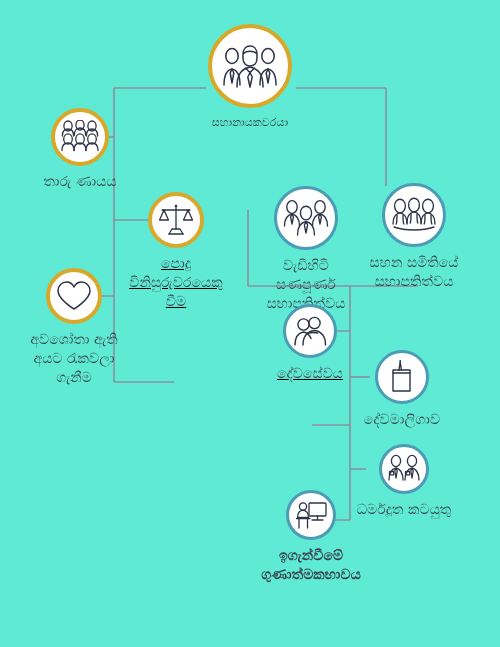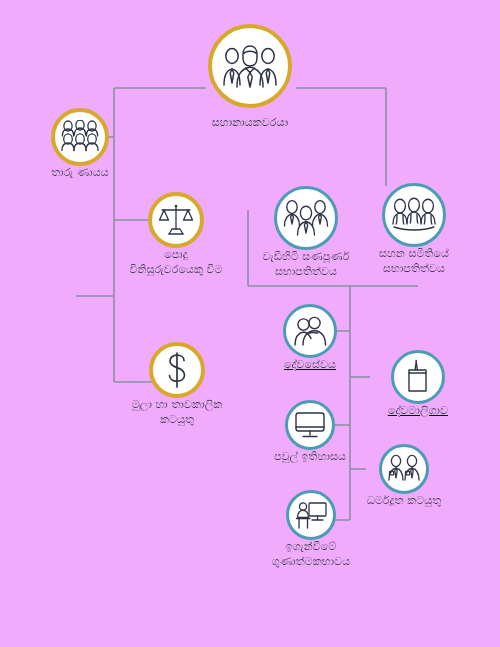--- a/index.html
+++ b/index.html
@@ -7,21 +7,21 @@
     padding: 0;
     background: #ffffff;
   }
   body {
     font-family: "DejaVu Sans", "Liberation Sans", sans-serif;
   }
   #canvas {
     position: relative;
     width: 500px;
     height: 647px;
-    background: #f0abfc;
+    background: #5eead4;
     overflow: hidden;
   }
   
   #connectors {
     position: absolute;
     left: 0;
     top: 0;
     width: 500px;
     height: 647px;
   }
@@ -40,65 +40,65 @@
     justify-content: center;
   }
   .ring.gold  { border: 4px solid #D8A82A; }
   .ring.blue  { border: 3px solid #4B9CB4; }
   .ring svg   { display: block; }
 
   .caption {
     text-align: center;
     color: #3a3f4c;
     line-height: 1.35;
-    margin-top: 0;
+    margin-top: 6px;
     white-space: pre-line;
-    font-size: 11px;
+    font-size: 14px;
     letter-spacing: .1px;
   }
   .caption.root {
     font-size: 11px;
     margin-top: 8px;
     color: #2f3542;
   }
   
   .n-root   { left: 160px; top: 24px;  width: 180px; }
   .n-root .ring { width: 84px; height: 84px; margin: 0 auto; }
 
   .n-staff  { left: 20px;  top: 108px; width: 120px; }
   .n-staff .ring { width: 58px; height: 58px; margin: 0 auto; }
 
-  .n-judge  { left: 118px; top: 192px; width: 116px; }
+  .n-judge  { left: 118px; top: 192px; width: 116px; text-decoration: underline; }
   .n-judge .ring { width: 56px; height: 56px; margin: 0 auto; }
 
   .n-care   { left: 14px;  top: 268px; width: 120px; }
   .n-care .ring { width: 56px; height: 56px; margin: 0 auto; }
 
   .n-money  { left: 116px; top: 342px; width: 122px; }
   .n-money .ring { width: 56px; height: 56px; margin: 0 auto; }
 
   .n-elders { left: 256px; top: 186px; width: 100px; }
   .n-elders .ring { width: 64px; height: 64px; margin: 0 auto; }
 
   .n-relief { left: 362px; top: 183px; width: 104px; }
   .n-relief .ring { width: 64px; height: 64px; margin: 0 auto; }
 
   .n-service{ left: 262px; top: 304px; width: 96px; text-decoration: underline; }
   .n-service .ring { width: 54px; height: 54px; margin: 0 auto; }
 
-  .n-temple { left: 370px; top: 350px; width: 96px; text-decoration: underline; }
+  .n-temple { left: 354px; top: 350px; width: 96px; }
   .n-temple .ring { width: 54px; height: 54px; margin: 0 auto; }
 
   .n-family { left: 262px; top: 400px; width: 96px; }
   .n-family .ring { width: 50px; height: 50px; margin: 0 auto; }
 
   .n-mission{ left: 352px; top: 444px; width: 104px; }
   .n-mission .ring { width: 50px; height: 50px; margin: 0 auto; }
 
-  .n-teach  { left: 252px; top: 490px; width: 118px; }
+  .n-teach  { left: 252px; top: 490px; width: 118px; font-weight: bold; }
   .n-teach .ring { width: 50px; height: 50px; margin: 0 auto; }
 </style>
 </head>
 <body>
 
 <div id="canvas">
 
   <svg id="connectors" viewBox="0 0 500 647" width="500" height="647" aria-hidden="true">
     <g stroke="#8a90a3" stroke-width="1.6" fill="none" stroke-linecap="butt">
 
@@ -193,35 +193,33 @@
 
           <path d="M11 31 L25 31"></path>
           <path d="M14 26 L18 26 L22 26 L25 31 M14 26 L11 31"></path>
         </g>
       </svg>
     </div>
     <div class="caption">පොදු
 විනිසුරුවරයෙකු වීම</div>
   </div>
 
-
-  <div class="node n-money">
+  <div class="node n-care">
     <div class="ring gold">
-      <svg width="28" height="38" viewBox="0 0 28 38">
-        <g fill="none" stroke="#2E3446" stroke-width="1.7" stroke-linejoin="round" stroke-linecap="round">
-          <path d="M14 2 L14 36"></path>
-          <path d="M21 9.5 C21 6.2 18 4.2 14 4.2 C10 4.2 7 6.3 7 10
-                   C7 13.6 10.5 15.3 14 16.6 C18 18 21.5 19.8 21.5 24
-                   C21.5 28 18 30.2 14 30.2 C10 30.2 6.5 28.2 6.5 24.6"></path>
-        </g>
-      </svg>
-    </div>
-    <div class="caption">මුලා හා තාවකාලික
-කටයුතු</div>
-  </div>
+      <svg width="36" height="32" viewBox="0 0 36 32">
+        <path d="M18 29 C18 29 2 19.5 2 10.8 C2 5.6 6 2 10.4 2
+                 C14 2 16.7 4.3 18 7 C19.3 4.3 22 2 25.6 2
+                 C30 2 34 5.6 34 10.8 C34 19.5 18 29 18 29 Z" fill="none" stroke="#2E3446" stroke-width="1.5" stroke-linejoin="round"></path>
+      </svg>
+    </div>
+    <div class="caption">අවශෝතා ඇති
+අයට රැකවලා
+ගැනීම</div>
+  </div>
+
 
   <div class="node n-elders">
     <div class="ring blue">
       <svg width="46" height="38" viewBox="0 0 46 38">
         <g fill="none" stroke="#2E3446" stroke-width="1.35" stroke-linejoin="round" stroke-linecap="round">
 
           <ellipse cx="9" cy="8" rx="5.2" ry="6.4"></ellipse>
           <path d="M1.5 27 C1.5 19 4.5 16 9 15 C13.5 16 16.5 19 16.5 27"></path>
           <path d="M9 15 L7.6 18 L9 25 L10.4 18 Z"></path>
 
@@ -291,33 +289,20 @@
           <path d="M13.2 2 L13.2 0.5"></path>
 
           <path d="M6 10 L23 10 L23 31 L6 31 Z"></path>
           <path d="M6 13 L23 13"></path>
         </g>
       </svg>
     </div>
     <div class="caption">දේවමාලිගාව</div>
   </div>
 
-  <div class="node n-family">
-    <div class="ring blue">
-      <svg width="32" height="28" viewBox="0 0 32 28">
-        <g fill="none" stroke="#2E3446" stroke-width="1.4" stroke-linejoin="round" stroke-linecap="round">
-          <rect x="2" y="2" width="28" height="18" rx="2.5"></rect>
-          <path d="M2 16 L30 16"></path>
-          <path d="M16 20 L16 24"></path>
-          <path d="M9 25.5 L23 25.5"></path>
-        </g>
-      </svg>
-    </div>
-    <div class="caption">පවුල් ඉතිහාසය</div>
-  </div>
 
   <div class="node n-mission">
     <div class="ring blue">
       <svg width="36" height="30" viewBox="0 0 36 30">
         <g fill="none" stroke="#2E3446" stroke-width="1.3" stroke-linejoin="round" stroke-linecap="round">
 
           <ellipse cx="10" cy="7" rx="4.6" ry="5.6"></ellipse>
           <path d="M3 26 C3 18.5 6 15 10 14 C14 15 17 18.5 17 26"></path>
           <path d="M10 14 L8.8 17 L10 24 L11.2 17 Z"></path>
           <rect x="3.5" y="17.5" width="4.2" height="3.4" rx=".6"></rect>

